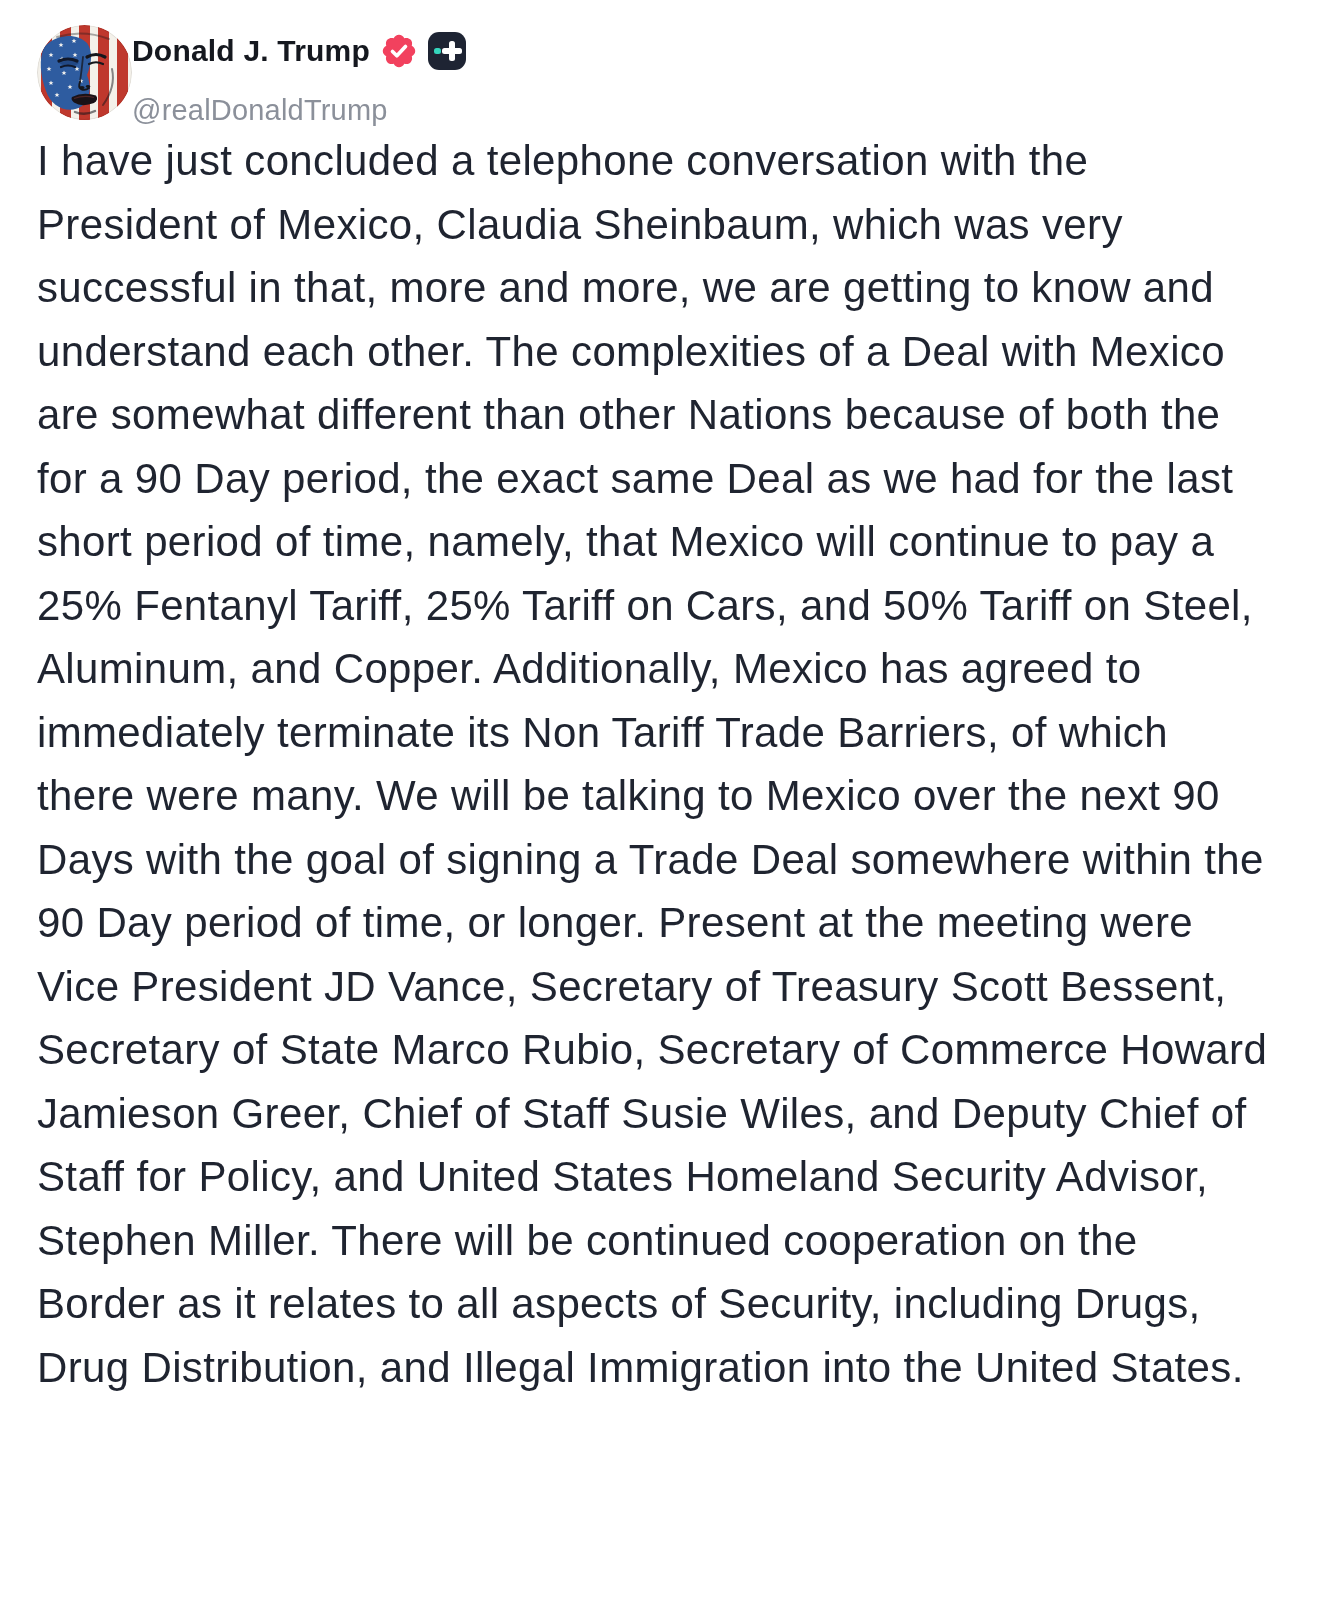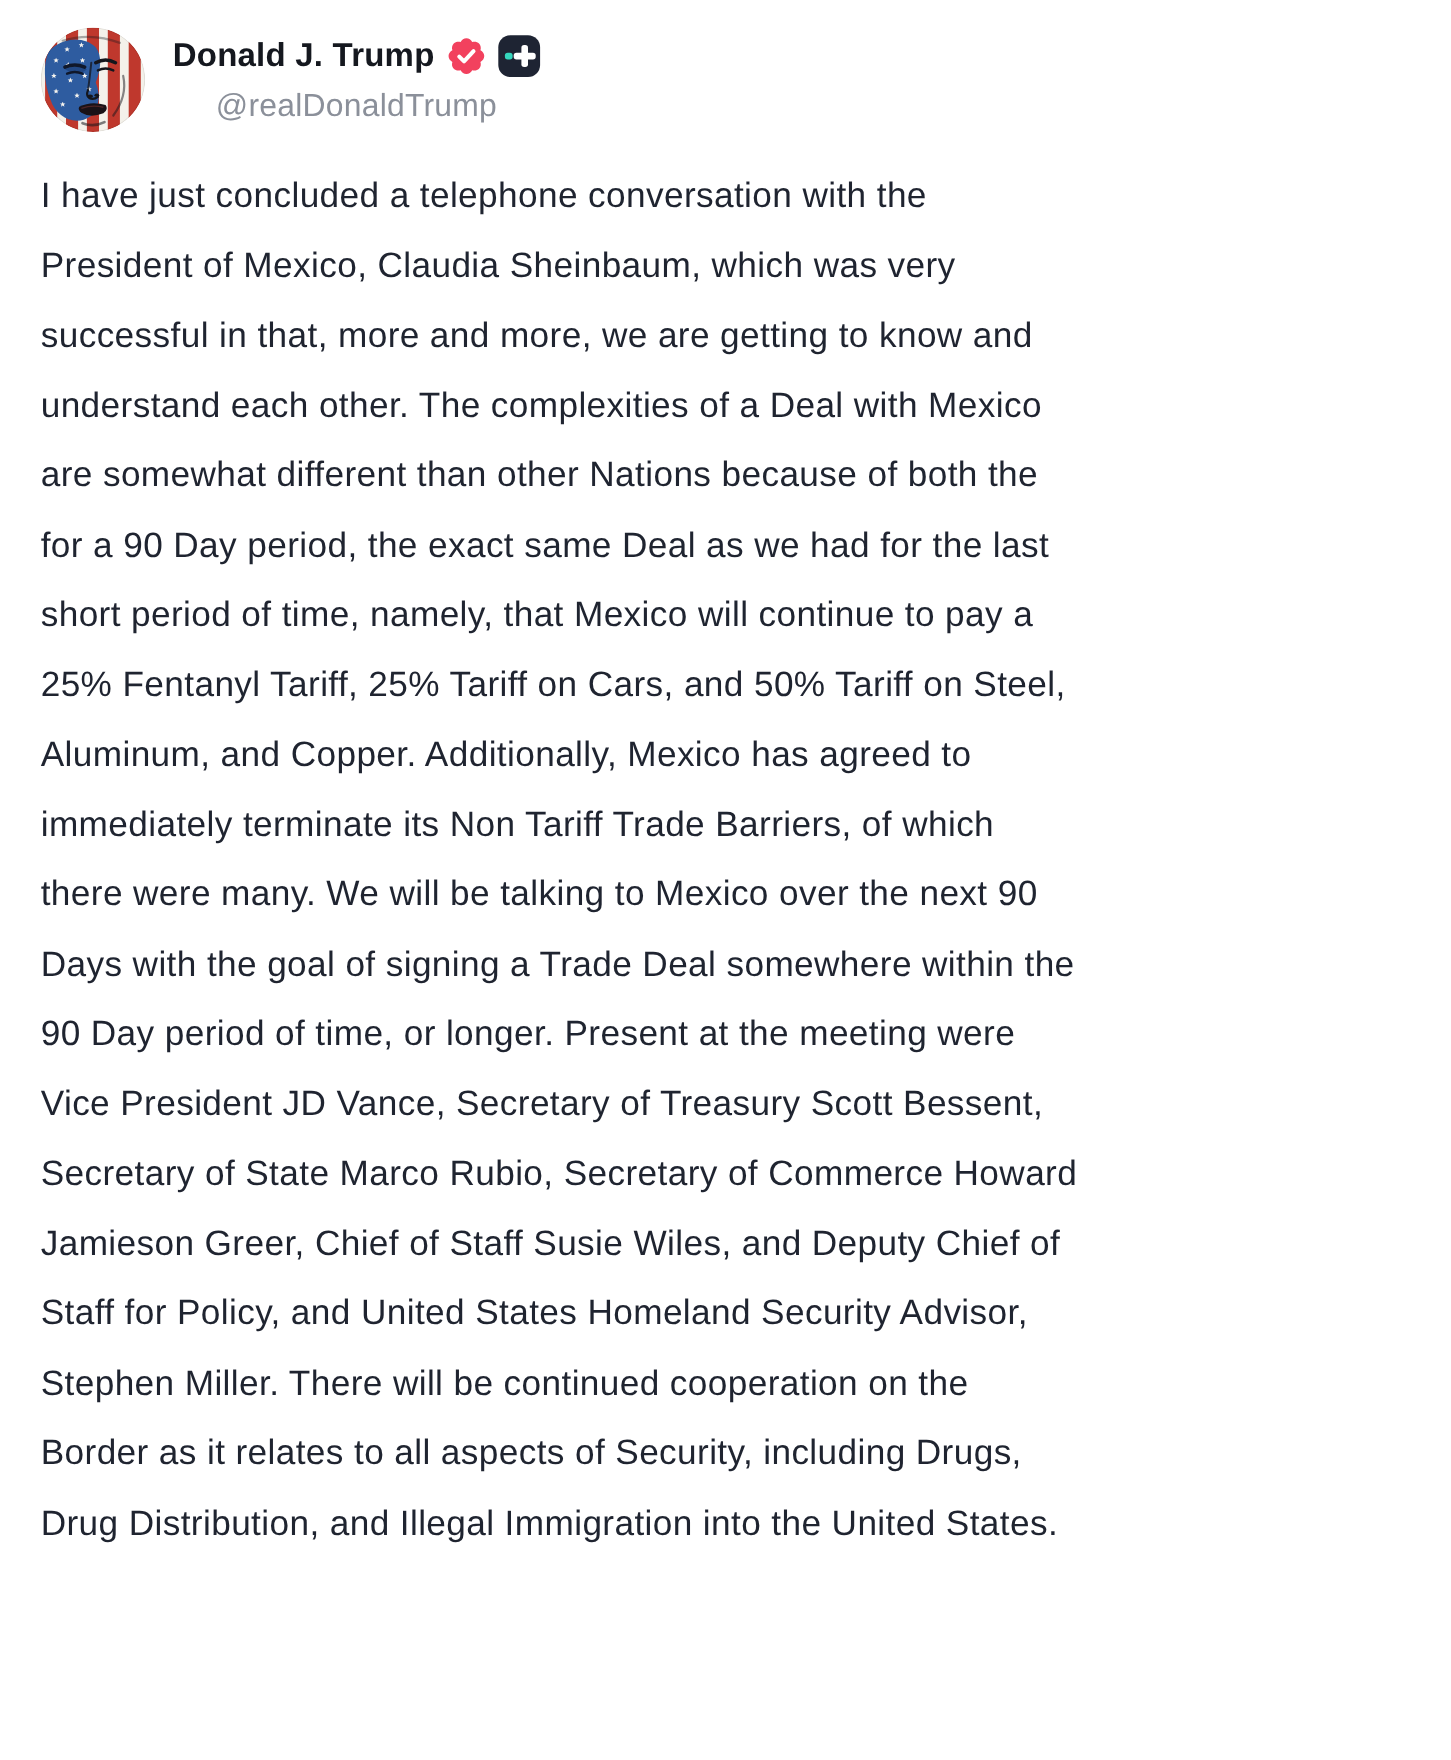--- a/index.html
+++ b/index.html
@@ -13,45 +13,45 @@
   }
   *{margin:0;padding:0;box-sizing:border-box;}
   html,body{width:1319px;background:var(--c-bg);}
   body{
     height:1600px;
     overflow:hidden;
     font-family:"Liberation Sans", sans-serif;
     -webkit-font-smoothing:antialiased;
   }
   .post{padding:25px 33px 0 37px;}
-  .header{display:flex;align-items:flex-start;gap:25px;text-align:center;}
+  .header{display:flex;align-items:flex-start;}
   .avatar{width:95px;height:95px;flex:none;border-radius:50%;overflow:hidden;display:block;}
   .avatar svg{display:block;width:100%;height:100%;}
   .id-block{padding-top:4px;}
   .name-row{display:flex;align-items:center;gap:10px;height:44px;}
   .display-name{
     font-size:30px;font-weight:700;color:var(--c-name);letter-spacing:.2px;line-height:44px;
     cursor:pointer;
   }
   .badge{width:38px;height:38px;flex:none;display:block;}
   .truth-badge{
     position:relative;width:38px;height:38px;border-radius:11px;
     background:var(--c-badge-bg);flex:none;
   }
   .truth-badge .h-bar,.truth-badge .v-bar,.truth-badge .sq{position:absolute;border-radius:2.5px;}
   .truth-badge .h-bar{left:37%;right:11%;top:42.5%;bottom:42.5%;background:#fff;}
   .truth-badge .v-bar{left:55%;width:16%;top:23%;bottom:23%;background:#fff;}
   .truth-badge .sq{left:17%;width:16%;top:42.5%;bottom:42.5%;background:var(--c-badge-accent);}
   .handle{
-    font-size:29px;color:var(--c-muted);letter-spacing:.2px;margin-top:6px;line-height:34px;
+    font-size:29px;color:var(--c-muted);letter-spacing:.2px;margin-top:20px;line-height:34px;
     cursor:pointer;
   }
   .post-text{
-    margin-top:26px;
-    font-size:32px;
+    margin-top:2px;
+    font-size:42px;
     letter-spacing:.35px;
     color:var(--c-text);
   }
   .post-line{line-height:63.5px;white-space:pre;}
 </style>
 </head>
 <body>
 
 <div class="post">
   <div class="header">

